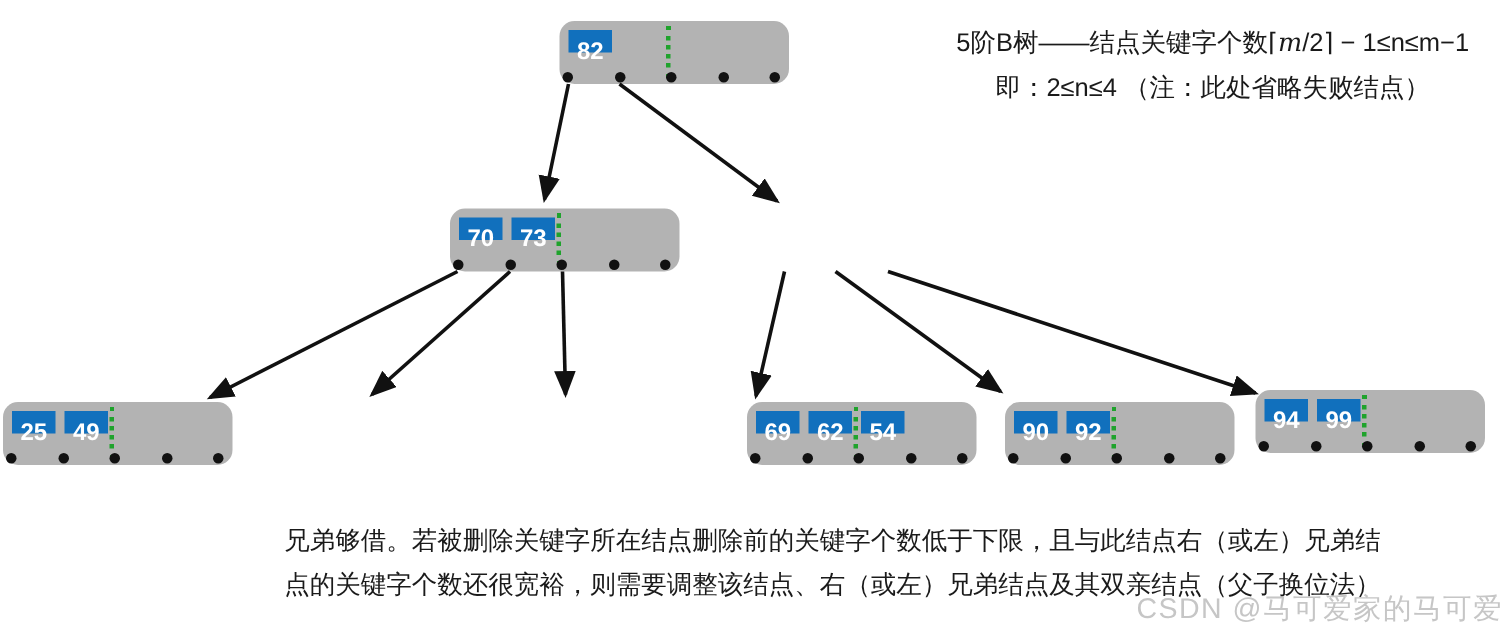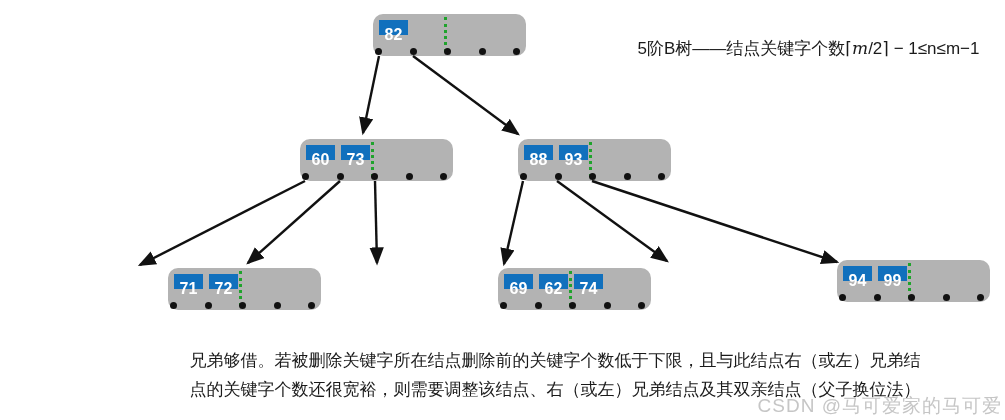--- a/index.html
+++ b/index.html
@@ -5,21 +5,21 @@
   html,body{margin:0;padding:0;background:#fff;}
   .stage{position:relative;width:1005px;height:420px;background:#ffffff;overflow:hidden;
          font-family:"Liberation Sans","DejaVu Sans",sans-serif;}
   .node{position:absolute;width:153px;height:42px;background:#b3b3b3;border-radius:10px;}
   .key{position:absolute;top:6px;width:29px;height:15px;background:#1170bd;color:#ffffff;
        font-weight:bold;font-size:16px;line-height:29px;text-align:center;}
   .divider{position:absolute;left:71px;top:3px;height:35px;width:0;border-left:3px dotted #1fa32c;}
   .dot{position:absolute;top:34px;width:7px;height:7px;background:#111111;border-radius:50%;}
   .svg-layer{position:absolute;left:0;top:0;pointer-events:none;}
   .annotation{position:absolute;left:612px;top:14px;width:393px;text-align:center;
-              font-size:17px;line-height:29px;color:#1a1a1a;margin-top:20px;}
+              font-size:17px;line-height:29px;color:#1a1a1a;}
   .var-m{font-style:italic;font-family:"DejaVu Serif","Liberation Serif",serif;}
   .footer{position:absolute;left:100px;top:346px;width:910px;text-align:center;
           font-size:17px;line-height:29px;color:#1a1a1a;}
   .watermark{position:absolute;right:3px;top:393px;font-size:19px;color:#c6c6c6;letter-spacing:1px;}
 </style>
 </head>
 <body>
 
 <div class="stage">
 
@@ -27,54 +27,54 @@
     <span class="key" style="left:6px">82</span>
     <span class="divider"></span>
   <i class="dot" style="left: 2px;"></i>
       <i class="dot" style="left: 36.6px;"></i>
       <i class="dot" style="left: 71.2px;"></i>
       <i class="dot" style="left: 105.8px;"></i>
       <i class="dot" style="left: 140.4px;"></i>
     </div>
 
   <div class="node" style="left:300px;top:139px">
-    <span class="key" style="left:6px">60</span>
+    <span class="key" style="left:6px">70</span>
     <span class="key" style="left:41px">73</span>
     <span class="divider"></span>
   <i class="dot" style="left: 2px;"></i>
       <i class="dot" style="left: 36.6px;"></i>
       <i class="dot" style="left: 71.2px;"></i>
       <i class="dot" style="left: 105.8px;"></i>
       <i class="dot" style="left: 140.4px;"></i>
     </div>
-  <div class="node" style="left:518px;top:139px">
-    <span class="key" style="left:6px">88</span>
-    <span class="key" style="left:41px">93</span>
-    <span class="divider"></span>
-  <i class="dot" style="left: 2px;"></i>
-      <i class="dot" style="left: 36.6px;"></i>
-      <i class="dot" style="left: 71.2px;"></i>
-      <i class="dot" style="left: 105.8px;"></i>
-      <i class="dot" style="left: 140.4px;"></i>
-    </div>
 
-  <div class="node" style="left:168px;top:268px">
-    <span class="key" style="left:6px">71</span>
-    <span class="key" style="left:41px">72</span>
+  <div class="node" style="left:2px;top:268px">
+    <span class="key" style="left:6px">25</span>
+    <span class="key" style="left:41px">49</span>
     <span class="divider"></span>
   <i class="dot" style="left: 2px;"></i>
       <i class="dot" style="left: 36.6px;"></i>
       <i class="dot" style="left: 71.2px;"></i>
       <i class="dot" style="left: 105.8px;"></i>
       <i class="dot" style="left: 140.4px;"></i>
     </div>
   <div class="node" style="left:498px;top:268px">
     <span class="key" style="left:6px">69</span>
     <span class="key" style="left:41px">62</span>
-    <span class="key" style="left:76px">74</span>
+    <span class="key" style="left:76px">54</span>
+    <span class="divider"></span>
+  <i class="dot" style="left: 2px;"></i>
+      <i class="dot" style="left: 36.6px;"></i>
+      <i class="dot" style="left: 71.2px;"></i>
+      <i class="dot" style="left: 105.8px;"></i>
+      <i class="dot" style="left: 140.4px;"></i>
+    </div>
+  <div class="node" style="left:670px;top:268px">
+    <span class="key" style="left:6px">90</span>
+    <span class="key" style="left:41px">92</span>
     <span class="divider"></span>
   <i class="dot" style="left: 2px;"></i>
       <i class="dot" style="left: 36.6px;"></i>
       <i class="dot" style="left: 71.2px;"></i>
       <i class="dot" style="left: 105.8px;"></i>
       <i class="dot" style="left: 140.4px;"></i>
     </div>
   <div class="node" style="left:837px;top:260px">
     <span class="key" style="left:6px">94</span>
     <span class="key" style="left:41px">99</span>
@@ -97,20 +97,21 @@
     <line x1="305" y1="181" x2="140" y2="265" stroke="#111111" stroke-width="2.4" marker-end="url(#ah)"></line>
     <line x1="340" y1="181" x2="248" y2="263" stroke="#111111" stroke-width="2.4" marker-end="url(#ah)"></line>
     <line x1="375" y1="181" x2="377" y2="263" stroke="#111111" stroke-width="2.4" marker-end="url(#ah)"></line>
     <line x1="523" y1="181" x2="504" y2="264" stroke="#111111" stroke-width="2.4" marker-end="url(#ah)"></line>
     <line x1="557" y1="181" x2="667" y2="261" stroke="#111111" stroke-width="2.4" marker-end="url(#ah)"></line>
     <line x1="592" y1="181" x2="837" y2="262" stroke="#111111" stroke-width="2.4" marker-end="url(#ah)"></line>
   </svg>
 
   <div class="annotation">
     <div><span>5阶B树——结点关键字个数⌈</span><span class="var-m">m</span><span>/2⌉ − 1≤n≤m−1</span></div>
+    <div>即：2≤n≤4 （注：此处省略失败结点）</div>
   </div>
 
   <div class="footer">
     <div>兄弟够借。若被删除关键字所在结点删除前的关键字个数低于下限，且与此结点右（或左）兄弟结</div>
     <div>点的关键字个数还很宽裕，则需要调整该结点、右（或左）兄弟结点及其双亲结点（父子换位法）</div>
   </div>
 
   <div class="watermark">CSDN @马可爱家的马可爱</div>
 
 </div>

